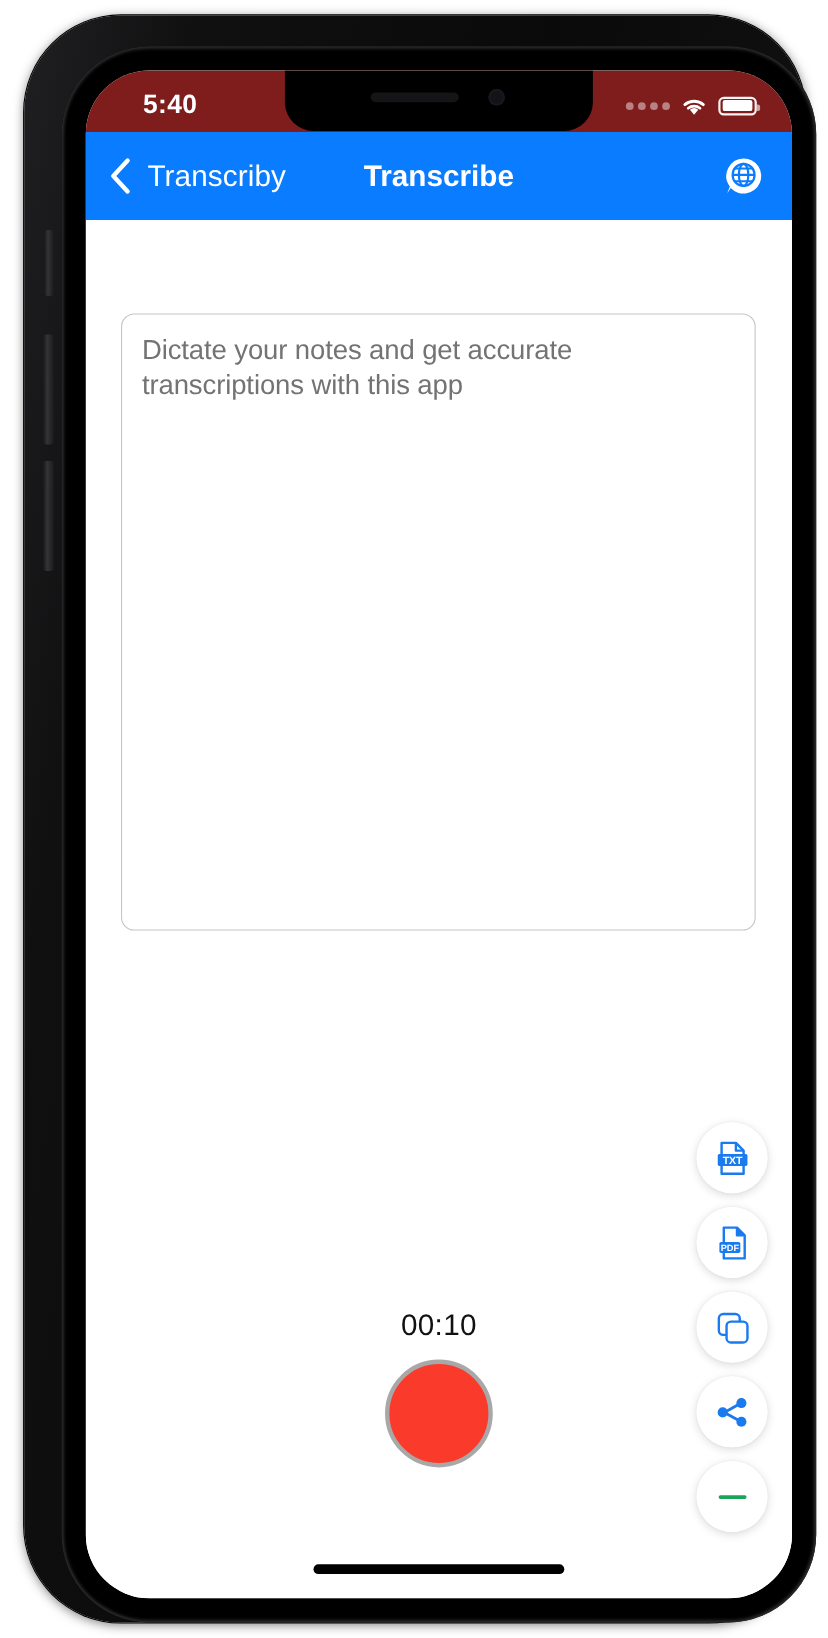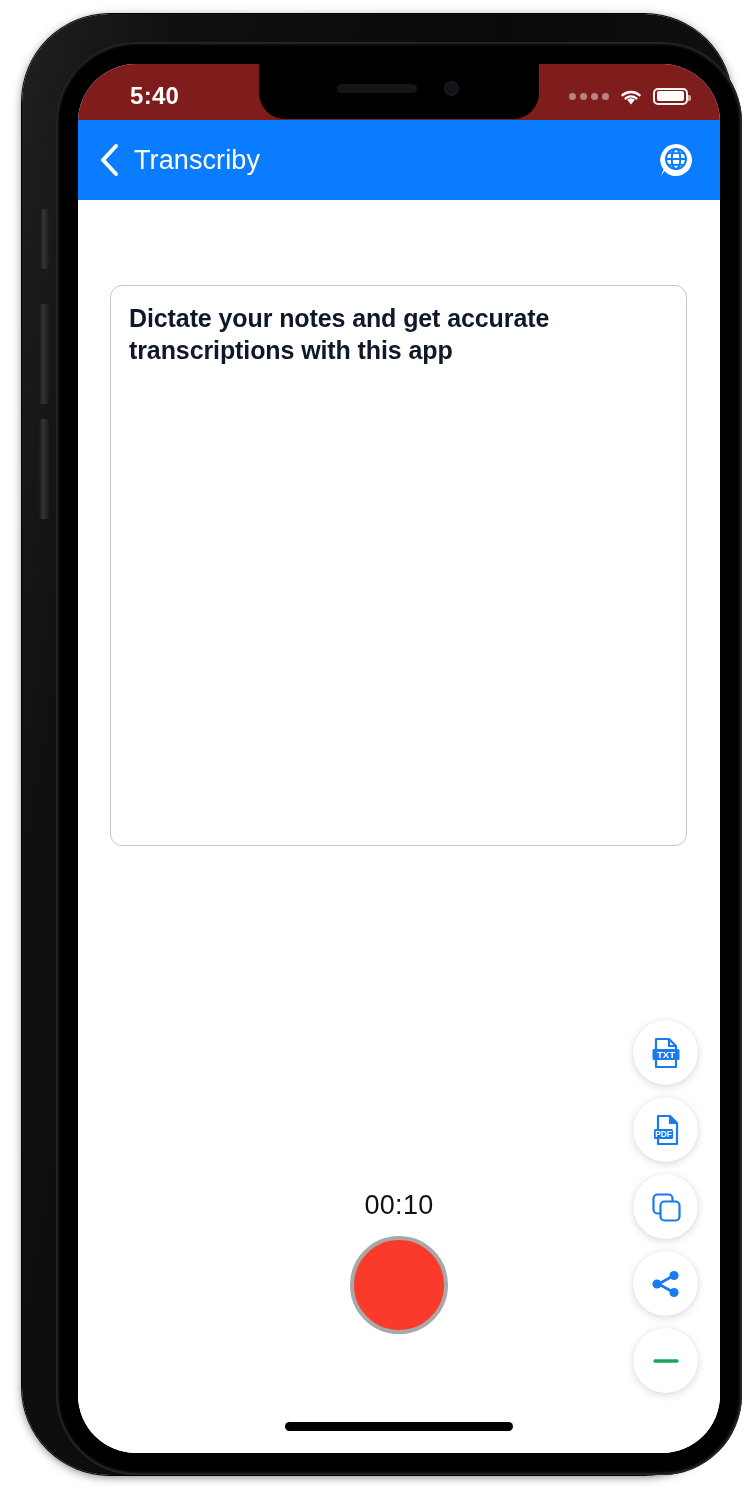--- a/index.html
+++ b/index.html
@@ -208,24 +208,23 @@
     height: 561px;
     box-sizing: border-box;
     border: 1px solid #c6c6c8;
     border-radius: 12px;
     background: #ffffff;
     padding: 16px 18px;
   }
   #transcript-text {
     font-size: 25px;
     line-height: 1.28;
-    color: #0f172a;
+    color: #737373;
     white-space: pre-wrap;
     letter-spacing: -.1px;
-    font-weight: bold;
   }
 
   
   #timer-label {
     position: absolute;
     left: 0; right: 0;
     top: 990px;
     text-align: center;
     font-size: 27px;
     color: #111111;
@@ -316,20 +315,21 @@
     </div>
 
     <div id="nav-bar">
       <div id="back-button">
         <svg id="back-chevron" width="22" height="34" viewBox="0 0 22 34">
           <path d="M18 3 L5 17 L18 31" stroke="#ffffff" stroke-width="4" fill="none" stroke-linecap="round" stroke-linejoin="round"></path>
         </svg>
         <span id="back-label">Transcriby</span>
       </div>
 
+      <div id="nav-title">Transcribe</div>
 
       <div id="translate-button">
         <svg width="40" height="40" viewBox="0 0 40 40">
           <path d="M20 4 a16 16 0 1 1 -11.7 26.9 L5 36 L7.5 29.6 A16 16 0 0 1 20 4 Z" fill="#ffffff"></path>
           <circle cx="20" cy="19" r="10" fill="none" stroke="#0a7cff" stroke-width="2"></circle>
           <ellipse cx="20" cy="19" rx="4.3" ry="10" fill="none" stroke="#0a7cff" stroke-width="2"></ellipse>
           <line x1="10" y1="19" x2="30" y2="19" stroke="#0a7cff" stroke-width="2"></line>
           <line x1="11.6" y1="13.2" x2="28.4" y2="13.2" stroke="#0a7cff" stroke-width="1.7"></line>
           <line x1="11.6" y1="24.8" x2="28.4" y2="24.8" stroke="#0a7cff" stroke-width="1.7"></line>
         </svg>

